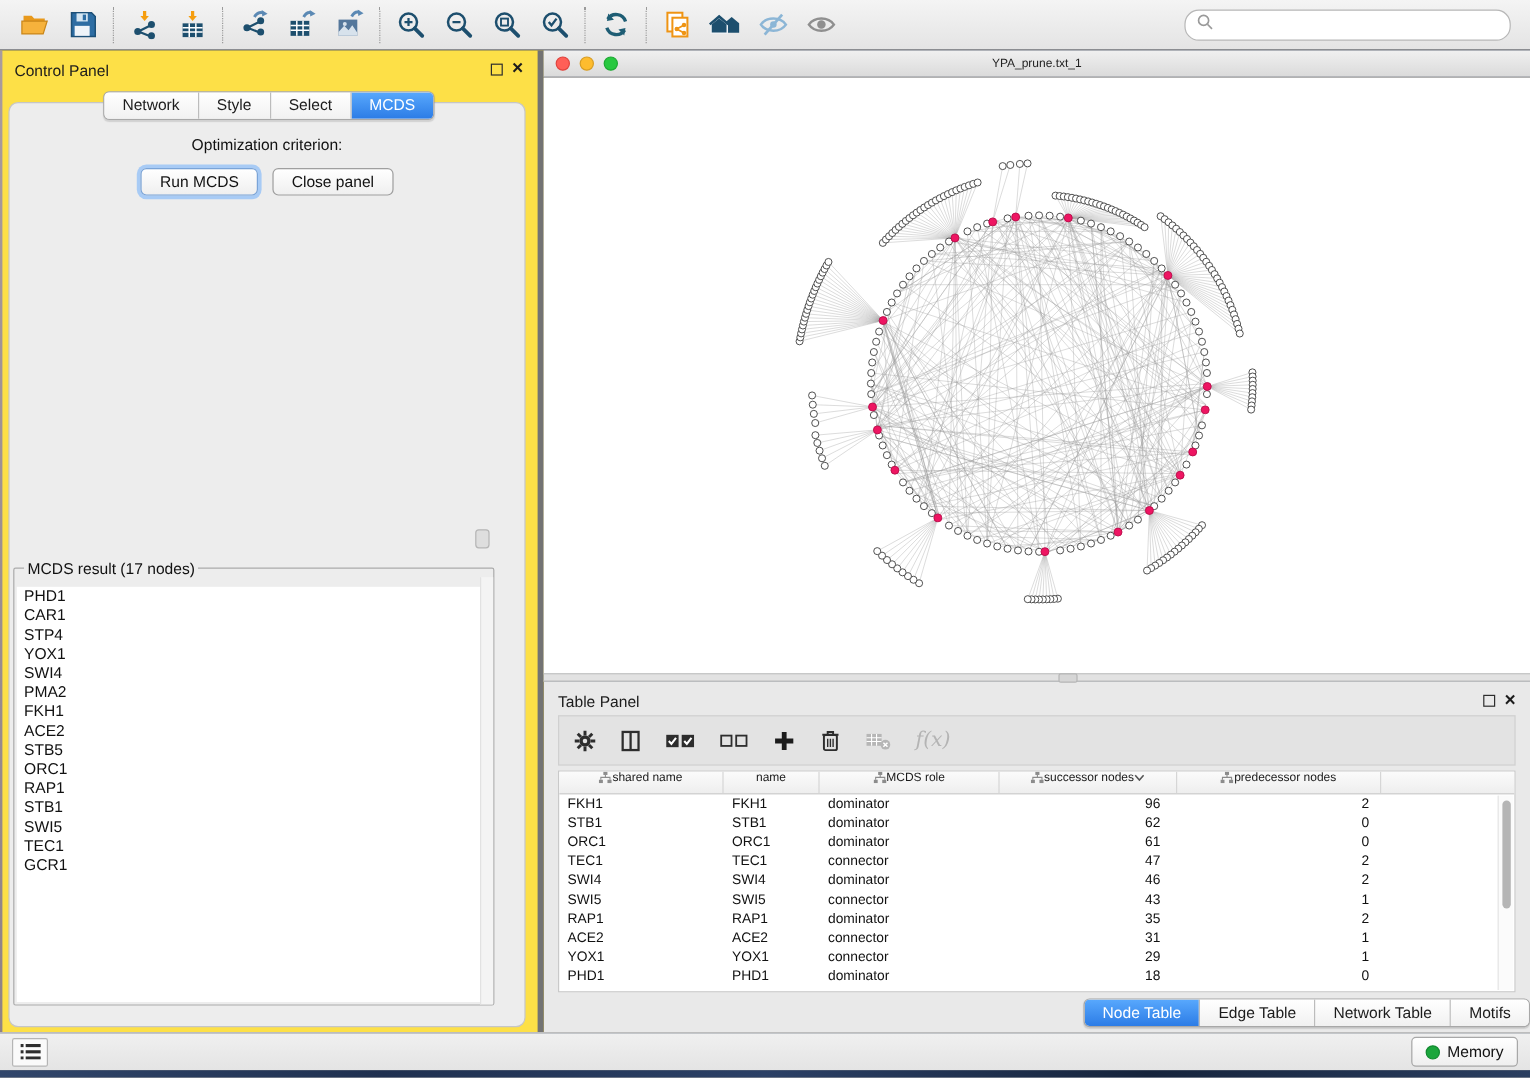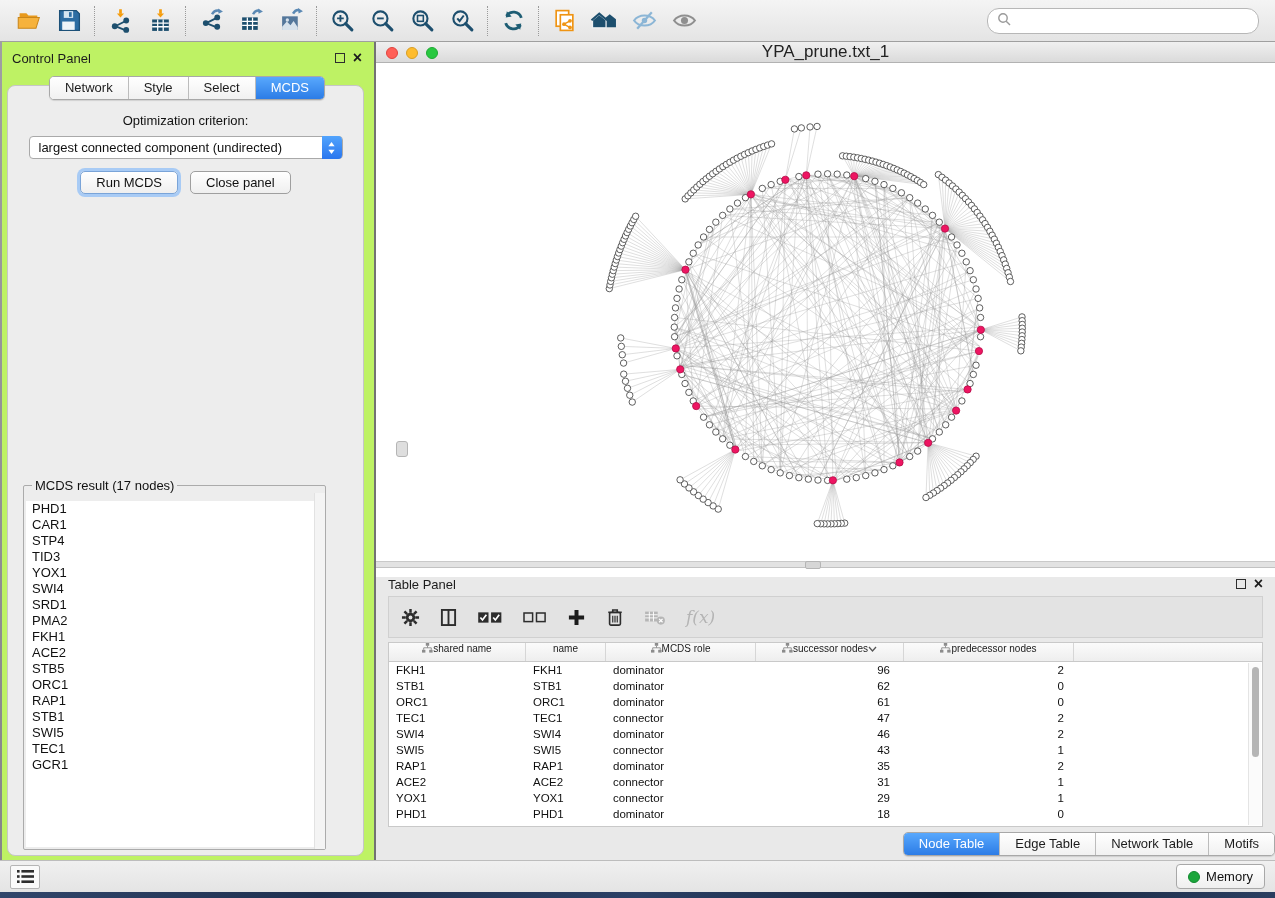--- a/index.html
+++ b/index.html
@@ -17,21 +17,21 @@
   .search-box { margin-left:auto; margin-right:16px; width:272px; height:26px; background:#fff;
     border:1px solid #b7b7b7; border-radius:12px; display:flex; align-items:center; padding-left:9px; gap:5px; }
   .search-box input { border:none; outline:none; flex:1; height:20px; font-size:13px; background:transparent; }
 
   
   .main { position:absolute; left:0; top:42px; width:1275px; height:818px; display:flex; }
   .left-sliver { position:absolute; left:0; top:42px; width:2px; height:818px;
     background:linear-gradient(#9a8fae,#7c7292); opacity:.85; z-index:5; }
 
   
-  .left-panel { width:376px; height:818px; background:#bef264; border-right:2px solid #737373; position:relative; }
+  .left-panel { width:453px; height:818px; background:#fde047; border-right:5px solid #737373; position:relative; }
   .panel-header { height:26px; display:flex; align-items:center; padding:6px 12px 0; gap:8px; }
   .panel-title { font-size:13px; color:#1c1c1c; }
   .panel-header .spacer { flex:1; }
   .float-box { width:10px; height:10px; border:1.6px solid #2d2d2d; display:inline-block; }
   .close-x { font-size:16px; font-weight:bold; color:#1c1c1c; line-height:10px; }
   .cp-tabs { position:relative; z-index:2; display:flex; justify-content:center; margin-top:8px; }
   .seg-group { display:flex; border:1px solid #a8a8a8; border-radius:5px; overflow:hidden;
     background:#fff; box-shadow:0 1px 1px rgba(0,0,0,.12); }
   .seg { padding:3px 15px 4px; font-size:13px; color:#1c1c1c; background:linear-gradient(#ffffff,#f1f1f1);
     border-left:1px solid #bcbcbc; white-space:nowrap; }
@@ -43,32 +43,32 @@
   .select-row { margin-top:8px; display:flex; justify-content:center; }
   .mac-select { position:relative; width:314px; height:23px; background:#fff; border:1px solid #a9a9a9;
     border-radius:4px; display:flex; align-items:center; padding-left:9px; font-size:13px; color:#111; }
   .mac-select .stepper { position:absolute; right:0; top:-1px; bottom:-1px; width:20px; border-radius:0 4px 4px 0;
     background:linear-gradient(#52a4fd,#2a76ee); display:flex; align-items:center; justify-content:center; }
   .btn-row { margin-top:12px; display:flex; justify-content:center; gap:12px; }
   .btn { height:23px; padding:0 15px; font-size:13px; color:#111; background:linear-gradient(#ffffff,#efefef);
     border:1px solid #9f9f9f; border-radius:5px; }
   .btn.focused { box-shadow:0 0 0 3px #a8cbf5; border-color:#7aa4d8; }
   .result-group { position:absolute; left:3px; right:25px; top:380px; height:372px;
-    margin:12px; padding:0; border:1px solid #ababab; border-radius:2px; }
+    margin:0; padding:0; border:1px solid #ababab; border-radius:2px; }
   .result-group legend { margin-left:8px; padding:0 3px; font-size:13px; color:#111; }
   .result-list { position:absolute; left:2px; right:2px; top:8px; bottom:2px; background:#fff; overflow:hidden; }
   .result-item { font-size:13px; line-height:16px; padding-left:6px; color:#111; }
   .result-scroll { position:absolute; top:0; right:0; bottom:0; width:11px; background:#f4f4f4; border-left:1px solid #e2e2e2; }
 
   
   .right-col { flex:1; display:flex; flex-direction:column; }
   .net-window { height:519px; display:flex; flex-direction:column; }
   .net-titlebar { height:23px; background:linear-gradient(#f0f0f0,#dadada); border-bottom:1px solid #b2b2b2;
     position:relative; display:flex; align-items:center; justify-content:center; }
-  .net-title { font-size:17px; color:#222; }
+  .net-title { font-size:10px; color:#222; }
   .lights { position:absolute; left:10px; top:5px; display:flex; gap:8px; }
   .light { width:12px; height:12px; border-radius:50%; }
   .light.red { background:#ff5f57; border:1px solid #e0443e; }
   .light.yellow { background:#febc2e; border:1px solid #d89e24; }
   .light.green { background:#28c840; border:1px solid #1eaa33; }
   .net-canvas { flex:1; background:#fff; position:relative; }
   .net-canvas svg { display:block; width:100%; height:100%; }
   .h-divider { height:7px; background:#e2e2e2; border-top:1px solid #c9c9c9; border-bottom:1px solid #c2c2c2; position:relative; }
   .h-handle { position:absolute; left:429px; top:-1px; width:16px; height:8px; background:#d6d6d6;
     border:1px solid #b5b5b5; border-radius:2px; }
@@ -281,45 +281,32 @@
       <div class="cp-tabs">
         <div class="seg-group" id="cp-tabs">
             <div class="seg">Network</div>
             <div class="seg">Style</div>
             <div class="seg">Select</div>
             <div class="seg active">MCDS</div>
           </div>
       </div>
       <div class="cp-body">
         <div class="opt-label">Optimization criterion:</div>
-        <div class="select-row">
-          <div class="mac-select">
-            <span>largest connected component (undirected)</span>
-            <span class="stepper">
-              <svg width="9" height="14" viewBox="0 0 9 14">
-                  <path d="M4.5 1 1.4 5.2h6.2z" fill="#fff"></path>
-                  <path d="M4.5 13 1.4 8.8h6.2z" fill="#fff"></path>
-                </svg>
-            </span>
-          </div>
-        </div>
         <div class="btn-row">
           <button class="btn focused">Run MCDS</button>
           <button class="btn">Close panel</button>
         </div>
         <fieldset class="result-group">
           <legend>MCDS result (17 nodes)</legend>
           <div class="result-list" id="mcds-list">
               <div class="result-item">PHD1</div>
               <div class="result-item">CAR1</div>
               <div class="result-item">STP4</div>
-              <div class="result-item">TID3</div>
               <div class="result-item">YOX1</div>
               <div class="result-item">SWI4</div>
-              <div class="result-item">SRD1</div>
               <div class="result-item">PMA2</div>
               <div class="result-item">FKH1</div>
               <div class="result-item">ACE2</div>
               <div class="result-item">STB5</div>
               <div class="result-item">ORC1</div>
               <div class="result-item">RAP1</div>
               <div class="result-item">STB1</div>
               <div class="result-item">SWI5</div>
               <div class="result-item">TEC1</div>
               <div class="result-item">GCR1</div>

